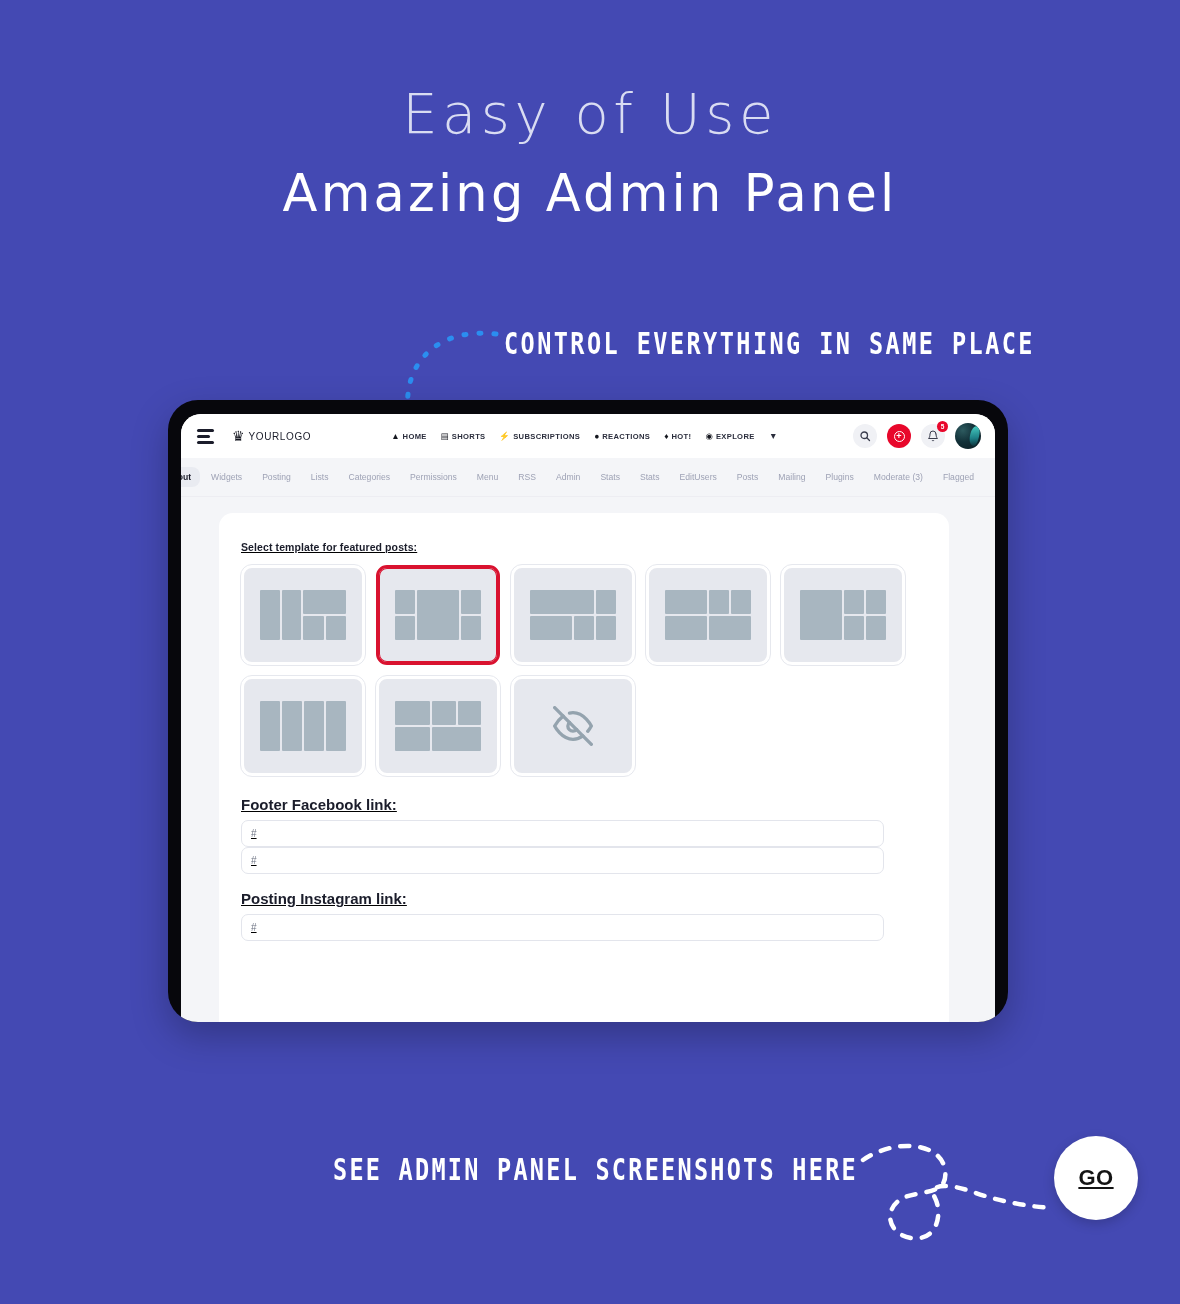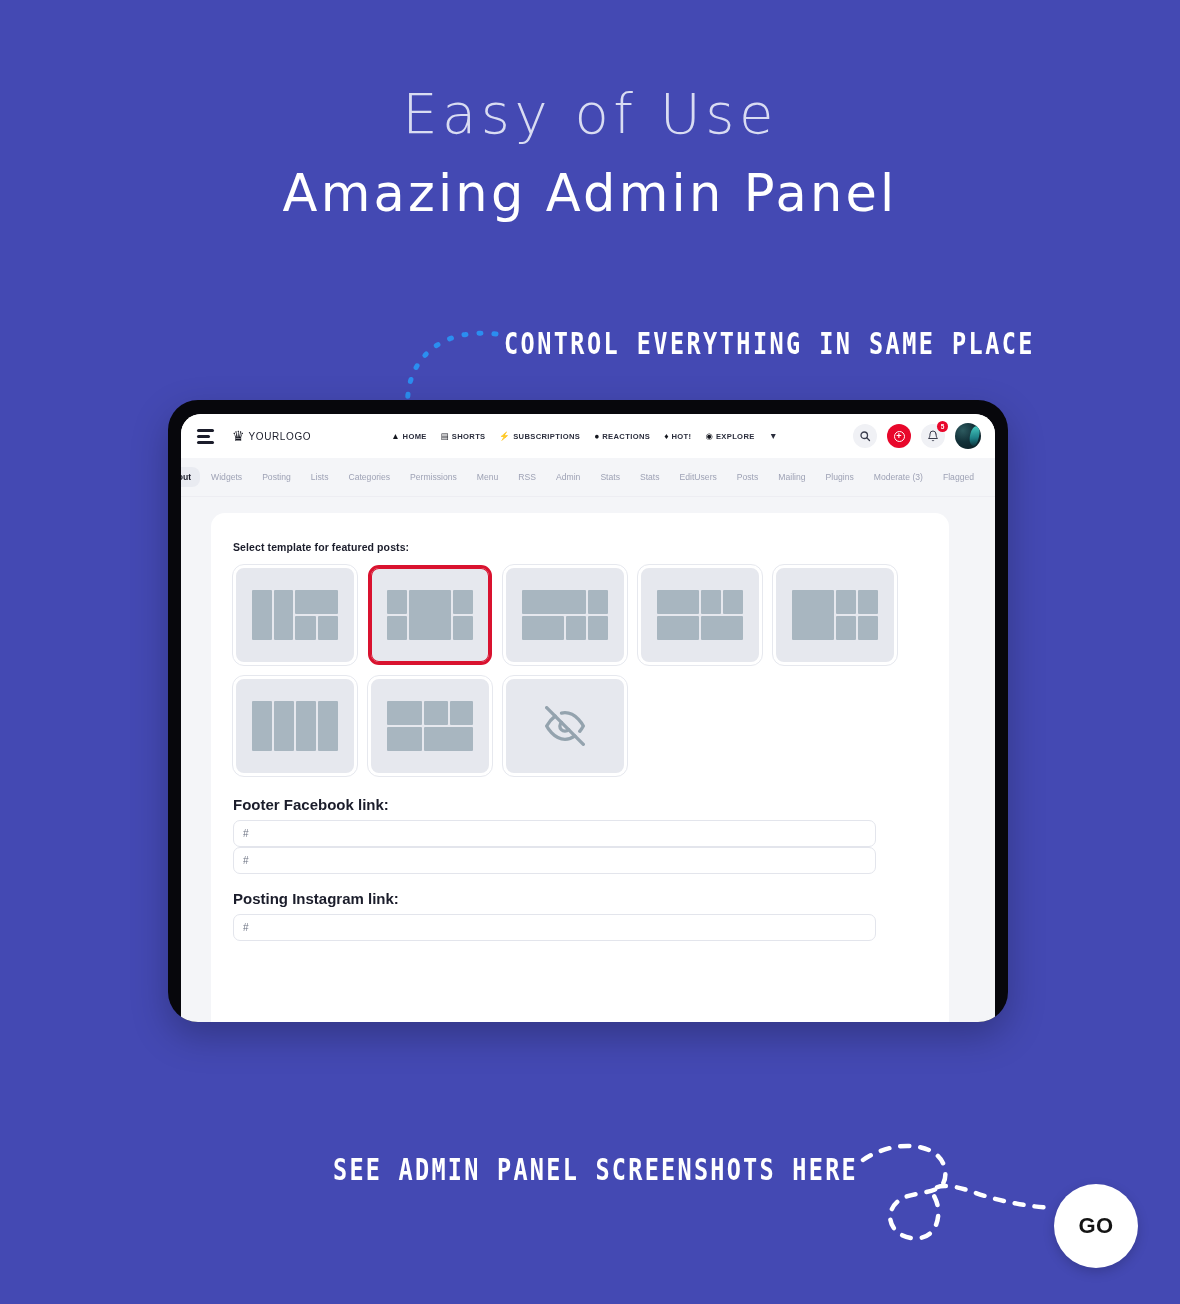--- a/index.html
+++ b/index.html
@@ -59,29 +59,30 @@
     transform-origin: left top;
     white-space: nowrap;
   }
 
   .dots-top { position: absolute; left: 386px; top: 320px; }
   .dots-bottom { position: absolute; left: 855px; top: 1136px; }
 
   
   .go-btn {
     position: absolute;
-    left: 1054px; top: 1184px;
+    left: 1054px; top: 1136px;
     width: 84px; height: 84px;
     border-radius: 50%;
     background: #ffffff;
     box-shadow: 0 4px 12px rgba(0,0,0,0.18);
     display: flex; align-items: center; justify-content: center;
     font-size: 22px; font-weight: 700; letter-spacing: 0.5px;
     color: #141414;
     cursor: pointer;
+    text-decoration: underline;
   }
 
   
   .device {
     position: absolute;
     left: 168px; top: 400px;
     width: 840px; height: 622px;
     background: #07070c;
     border-radius: 30px;
     box-shadow: 0 14px 36px rgba(0,0,0,0.25);
@@ -173,21 +174,21 @@
   }
   .tab {
     font-size: 8.6px; color: #9ea2b5; font-weight: 400;
     padding: 5px 9px; border-radius: 8px; white-space: nowrap; cursor: pointer;
   }
   .tab.active {
     color: #1b1d2b; font-weight: 700; background: #e9ebf1;
   }
 
   
-  .panel-area { padding: 16px 46px 0 30px; height: calc(100% - 44px - 36px); }
+  .panel-area { padding: 16px 46px 0 38px; height: calc(100% - 44px - 36px); text-decoration: underline; }
   .card {
     background: #ffffff;
     border-radius: 14px 14px 0 0;
     padding: 28px 22px 0 22px;
     height: 100%;
     overflow: hidden;
   }
   .card-label {
     font-size: 10.5px; font-weight: 700; color: #1b1d2b;
     letter-spacing: 0.1px; margin-bottom: 12px;

